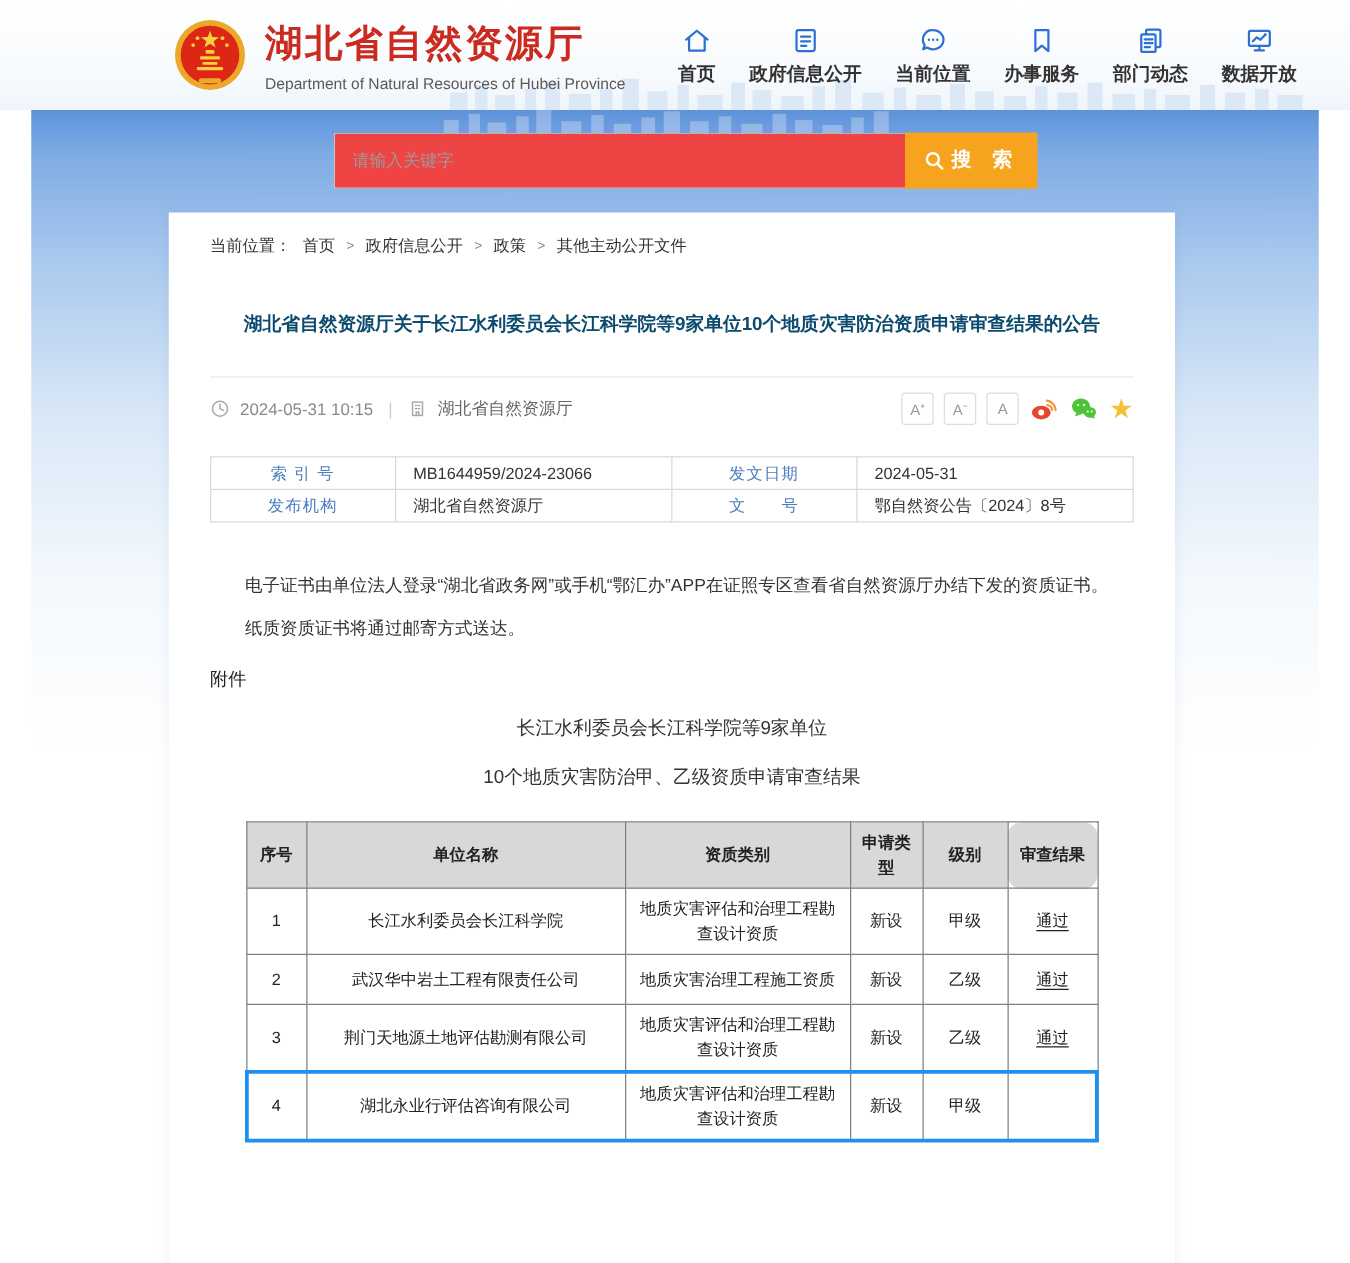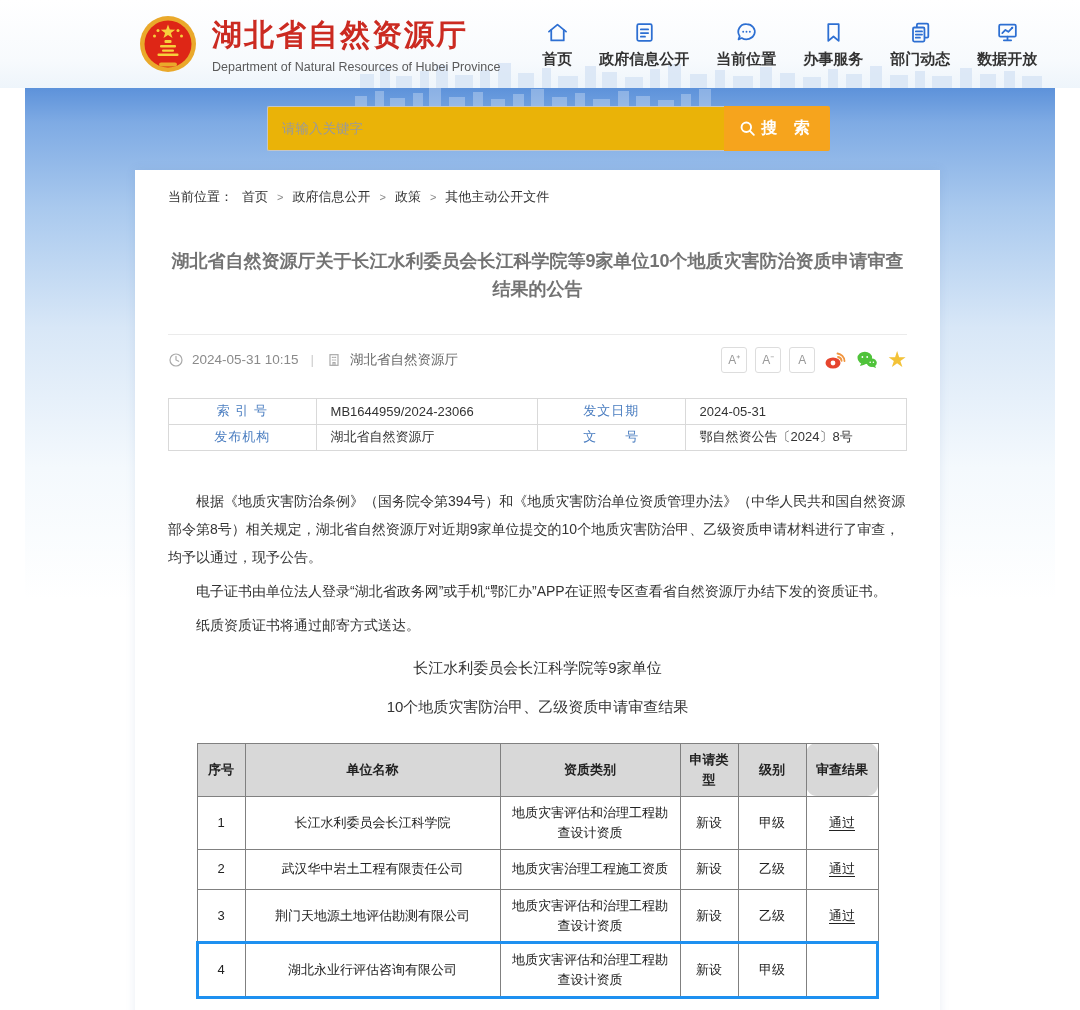--- a/index.html
+++ b/index.html
@@ -21,35 +21,35 @@
   .nav-item svg { width:25px; height:25px; }
   .nav-label { font-size:15px; font-weight:bold; color:#333; white-space:nowrap; }
 
   
   .banner { position:absolute; top:88px; left:25px; width:1030px; height:512px; z-index:0;
     background:linear-gradient(180deg,#5d92da 0px,#7fabe4 35px,#a9c9ee 120px,#d8e7f7 240px,#f4f9fd 380px,#ffffff 512px); }
   .banner-skyline { position:absolute; top:0; left:0; width:1030px; height:22px; opacity:.28; }
 
   
   .searchbar { position:absolute; top:106px; left:267px; width:563px; height:45px; display:flex; z-index:4; }
-  .search-input { flex:1; border:1px solid #c6c6c6; border-right:none; background:#eab308;
+  .search-input { flex:1; border:1px solid #c6c6c6; border-right:none; background:#ef4444;
     font-size:13.5px; padding:0 14px; color:#333; outline:none; border-radius:2px 0 0 2px; }
   .search-input::placeholder { color:#9a9a9a; }
   .search-btn { width:106px; background:#f6a41d; border:none; color:#fff; font-size:16px; font-weight:bold;
     letter-spacing:6px; display:flex; align-items:center; justify-content:center; gap:4px; cursor:pointer; border-radius:0 2px 2px 0; }
 
   
   .card { position:absolute; top:170px; left:135px; width:805px; min-height:900px; background:#fff; z-index:2;
     box-shadow:0 0 10px rgba(60,100,160,.10); padding:18px 33px 60px; }
 
   .breadcrumb { display:flex; align-items:center; gap:9px; font-size:13px; color:#333; }
   .breadcrumb .crumb { cursor:pointer; }
   .breadcrumb .sep { color:#888; font-size:11px; }
 
-  .article-title { margin-top:42px; text-align:center; font-size:18px; font-weight:bold; color:#737373; line-height:1.55; }
+  .article-title { margin-top:42px; text-align:center; font-size:15px; font-weight:bold; color:#0c4a6e; line-height:1.55; }
 
   .divider { border:none; border-top:1px solid #ebebeb; margin-top:30px; }
 
   .date-row { height:50px; display:flex; justify-content:space-between; }
   .date-left { display:flex; align-items:center; gap:8px; font-size:13.5px; color:#8a8a8a; }
   .date-left .pipe { color:#ccc; margin:0 4px; }
   .src-text { color:#666; }
   .date-right { display:flex; align-items:center; gap:8px; }
   .font-btn { width:26px; height:26px; border:1px solid #ddd; border-radius:3px; background:#fff;
     color:#999; font-size:12px; display:flex; align-items:center; justify-content:center; cursor:pointer; }
@@ -292,25 +292,25 @@
       <tr>
         <td class="mlabel">发布机构</td>
         <td class="mvalue">湖北省自然资源厅</td>
         <td class="mlabel">文　　号</td>
         <td class="mvalue">鄂自然资公告〔2024〕8号</td>
       </tr>
     </tbody>
   </table>
 
   <div class="paragraphs">
-    <p>根据《地质灾害防治条例》（国务院令第394号）和《地质灾害防治单位资质管理办法》（中华人民共和国自然资源部令第8号）相关规定，湖北省自然资源厅对近期9家单位提交的10个地质灾害防治甲、乙级资质申请材料进行了审查，均予以通过，现予公告。</p>
     <p>电子证书由单位法人登录“湖北省政务网”或手机“鄂汇办”APP在证照专区查看省自然资源厅办结下发的资质证书。</p>
     <p>纸质资质证书将通过邮寄方式送达。</p>
   </div>
 
+  <div class="attach-label">附件</div>
   <div class="attach-title">长江水利委员会长江科学院等9家单位</div>
   <div class="attach-title">10个地质灾害防治甲、乙级资质申请审查结果</div>
 
   <table class="result-table">
     <thead>
       <tr>
         <th class="col-idx">序号</th>
         <th class="col-name">单位名称</th>
         <th class="col-cat">资质类别</th>
         <th class="col-type">申请类型</th>

